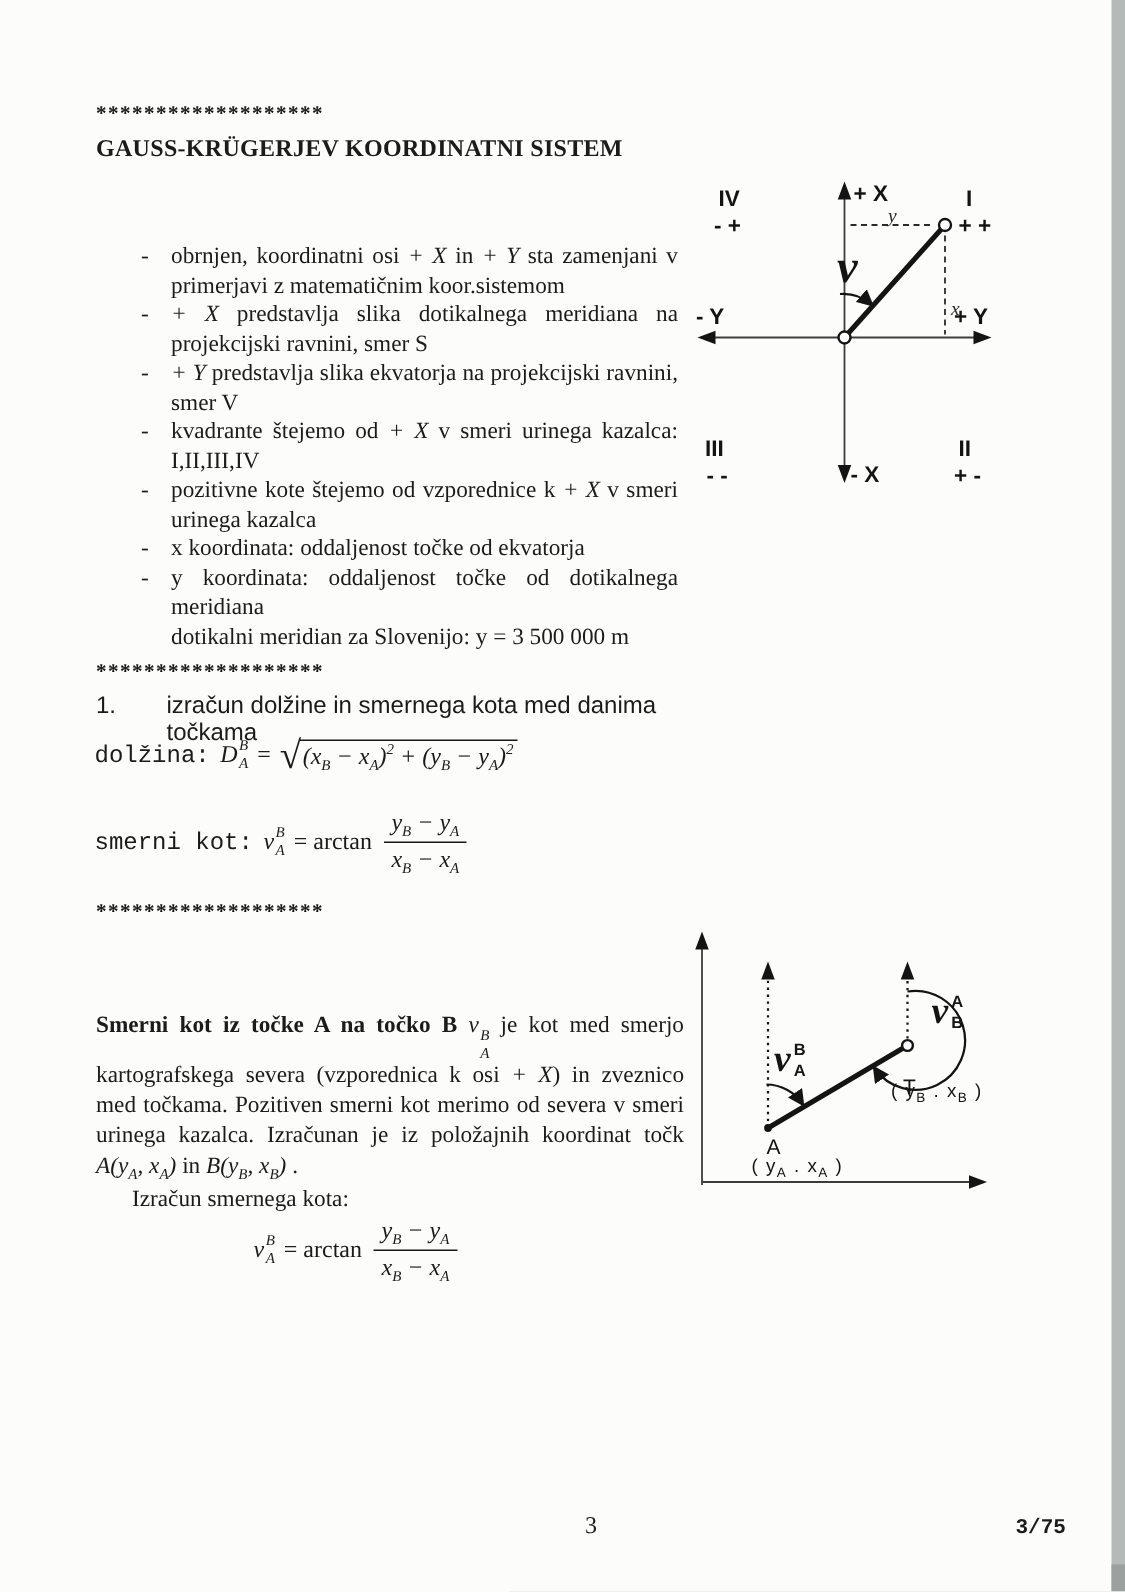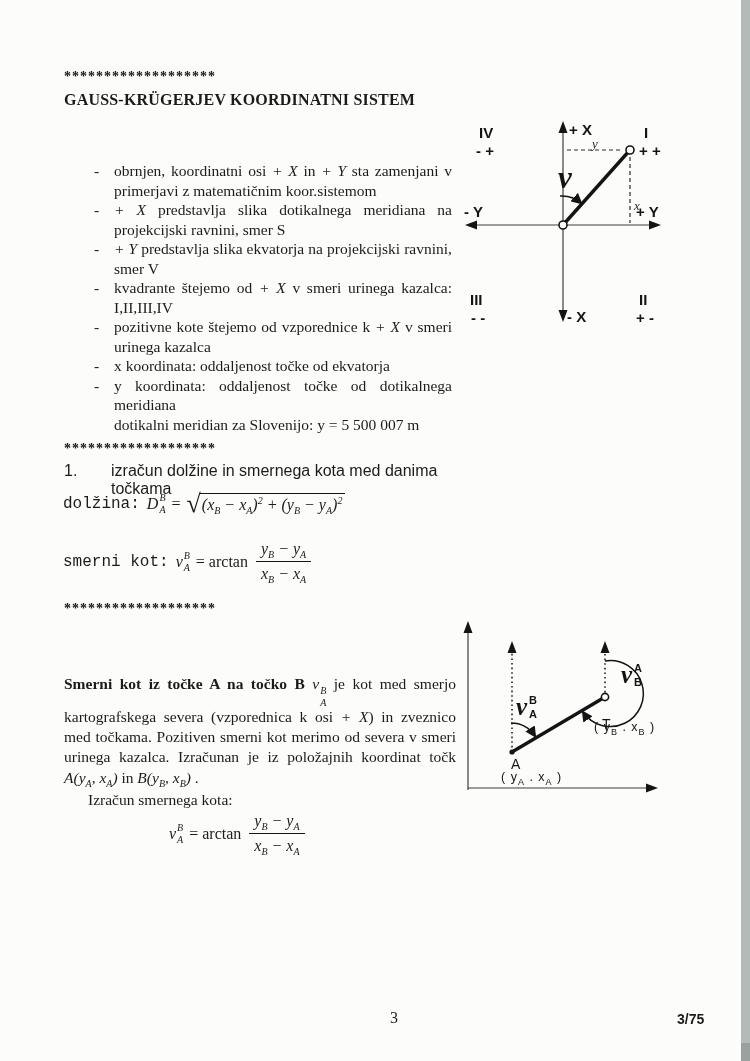--- a/index.html
+++ b/index.html
@@ -78,21 +78,21 @@
   svg .thick{stroke:#141414;stroke-width:3.4;}
   svg .dash{stroke:#2a2a2a;stroke-width:1.2;stroke-dasharray:4 3;}
   svg .dots{stroke:#141414;stroke-width:1.5;stroke-dasharray:1.6 3;}
   svg .arc{stroke:#141414;stroke-width:1.5;fill:none;}
   svg .arrfill{fill:#141414;}
 
   
   .footer-url{left:45px;top:1011px;font-family:"Liberation Sans", sans-serif;
               font-weight:bold;font-size:14px;}
   .footer-page{left:390px;top:1009px;font-size:16px;}
-  .footer-count{left:677px;top:1011px;font-family:Liberation Sans, sans-serif;
+  .footer-count{left:677px;top:1011px;font-family:Liberation Mono, monospace;
               font-weight:bold;font-size:14px;}
 </style>
 </head>
 <body>
 
 <div class="page">
   <div class="scan-edge"></div>
   <div class="scan-corner"></div>
 
   <div class="abs stars pos-stars1">*******************</div>
@@ -123,21 +123,21 @@
     <li>
       <span class="b-marker">-</span>
       <span class="b-text"><span>x koordinata: oddaljenost točke od ekvatorja</span></span>
     </li>
     <li>
       <span class="b-marker">-</span>
       <span class="b-text"><span>y koordinata: oddaljenost točke od dotikalnega meridiana</span></span>
     </li>
     <li>
       <span class="b-marker"></span>
-      <span class="b-text"><span>dotikalni meridian za Slovenijo: y = 5 500 007 m</span></span>
+      <span class="b-text"><span>dotikalni meridian za Slovenijo: y = 3 500 000 m</span></span>
     </li>
   </ul>
 
   <div class="abs stars pos-stars2">*******************</div>
 
   <div class="abs h1line pos-h1">
     <span class="h1-num">1.</span>
     <span class="h1-text">izračun dolžine in smernega kota med danima točkama</span>
   </div>
 

